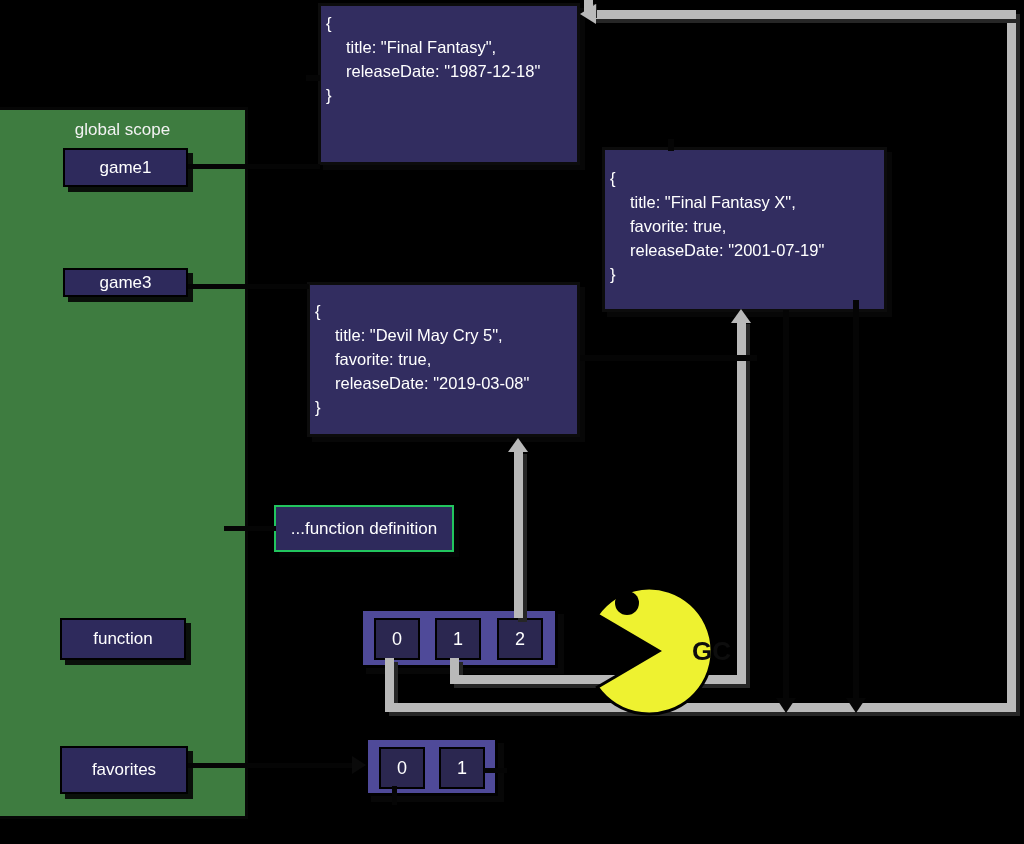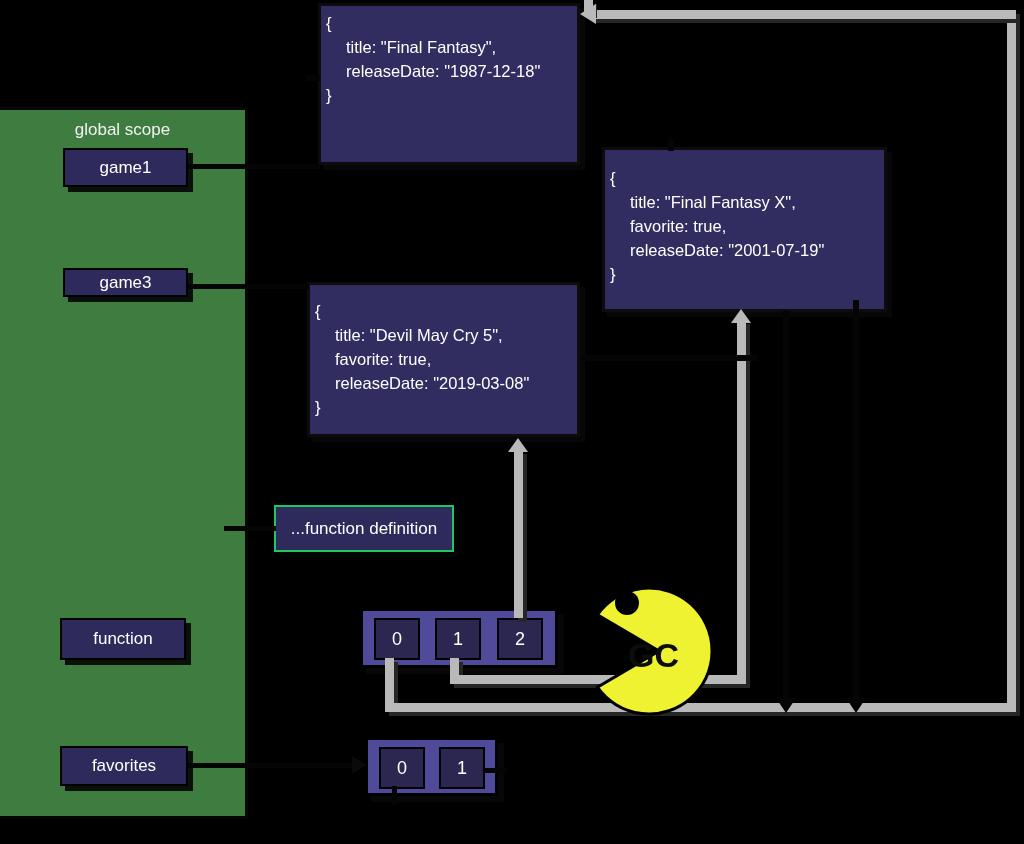--- a/index.html
+++ b/index.html
@@ -14,21 +14,21 @@
 
   
   .varbox{position:absolute;background:#2e2a5c;border:2px solid #000;
     box-shadow:5px 5px 0 rgba(4,4,4,.9);display:flex;align-items:center;justify-content:center;
     font-size:17px;color:#fff;box-sizing:border-box;}
   .v-game1{left:63px;top:148px;width:125px;height:39px;}
   .v-game2{left:63px;top:208px;width:125px;height:39px;}
   .v-game3{left:63px;top:268px;width:125px;height:29px;}
   .v-getfav{left:24px;top:507px;width:200px;height:43px;}
   .v-gamelist{left:60px;top:618px;width:126px;height:42px;}
-  .v-favorites{left:60px;top:746px;width:128px;height:40px;}
+  .v-favorites{left:60px;top:746px;width:128px;height:48px;}
 
   
   .objbox{position:absolute;background:#322d60;border:3px solid #0c0c0c;
     box-sizing:border-box;font-size:16.5px;line-height:24px;color:#fff;
     box-shadow:5px 5px 0 rgba(8,8,8,.9);}
   .objbox .br{padding-left:5px;}
   .objbox .ln{padding-left:25px;white-space:nowrap;}
   .o-ff {left:318px;top:3px;width:262px;height:162px;padding-top:5px;}
   .o-ffx{left:602px;top:147px;width:285px;height:165px;padding-top:16px;}
   .o-dmc{left:307px;top:282px;width:273px;height:155px;padding-top:14px;}
@@ -55,22 +55,22 @@
     border-right:16px solid #b9b9b9;}
   .ar-up-gray{z-index:3;border-left:10px solid transparent;border-right:10px solid transparent;
     border-bottom:14px solid #b9b9b9;}
   .ar-down-blk{z-index:4;border-left:10px solid transparent;border-right:10px solid transparent;
     border-top:15px solid #050505;}
   .ar-right-blk{z-index:4;border-top:9px solid transparent;border-bottom:9px solid transparent;
     border-left:14px solid #0a0a0a;}
 
   
   .pacman{position:absolute;left:575px;top:578px;width:150px;height:150px;z-index:5;}
-  .gc-label{position:absolute;left:628px;top:636px;z-index:6;color:#0d0d0d;
-    font-size:34px;font-weight:600;}
+  .gc-label{position:absolute;left:692px;top:636px;z-index:6;color:#0d0d0d;
+    font-size:26px;font-weight:600;}
 </style>
 </head>
 <body>
 
 <div id="stage">
 
   <div class="blk" style="left:188px;top:164px;width:132px;height:5px;"></div>
   <div class="blk" style="left:188px;top:284px;width:121px;height:5px;"></div>
   <div class="blk" style="left:224px;top:526px;width:52px;height:5px;"></div>
   <div class="blk" style="left:188px;top:763px;width:166px;height:5px;"></div>

